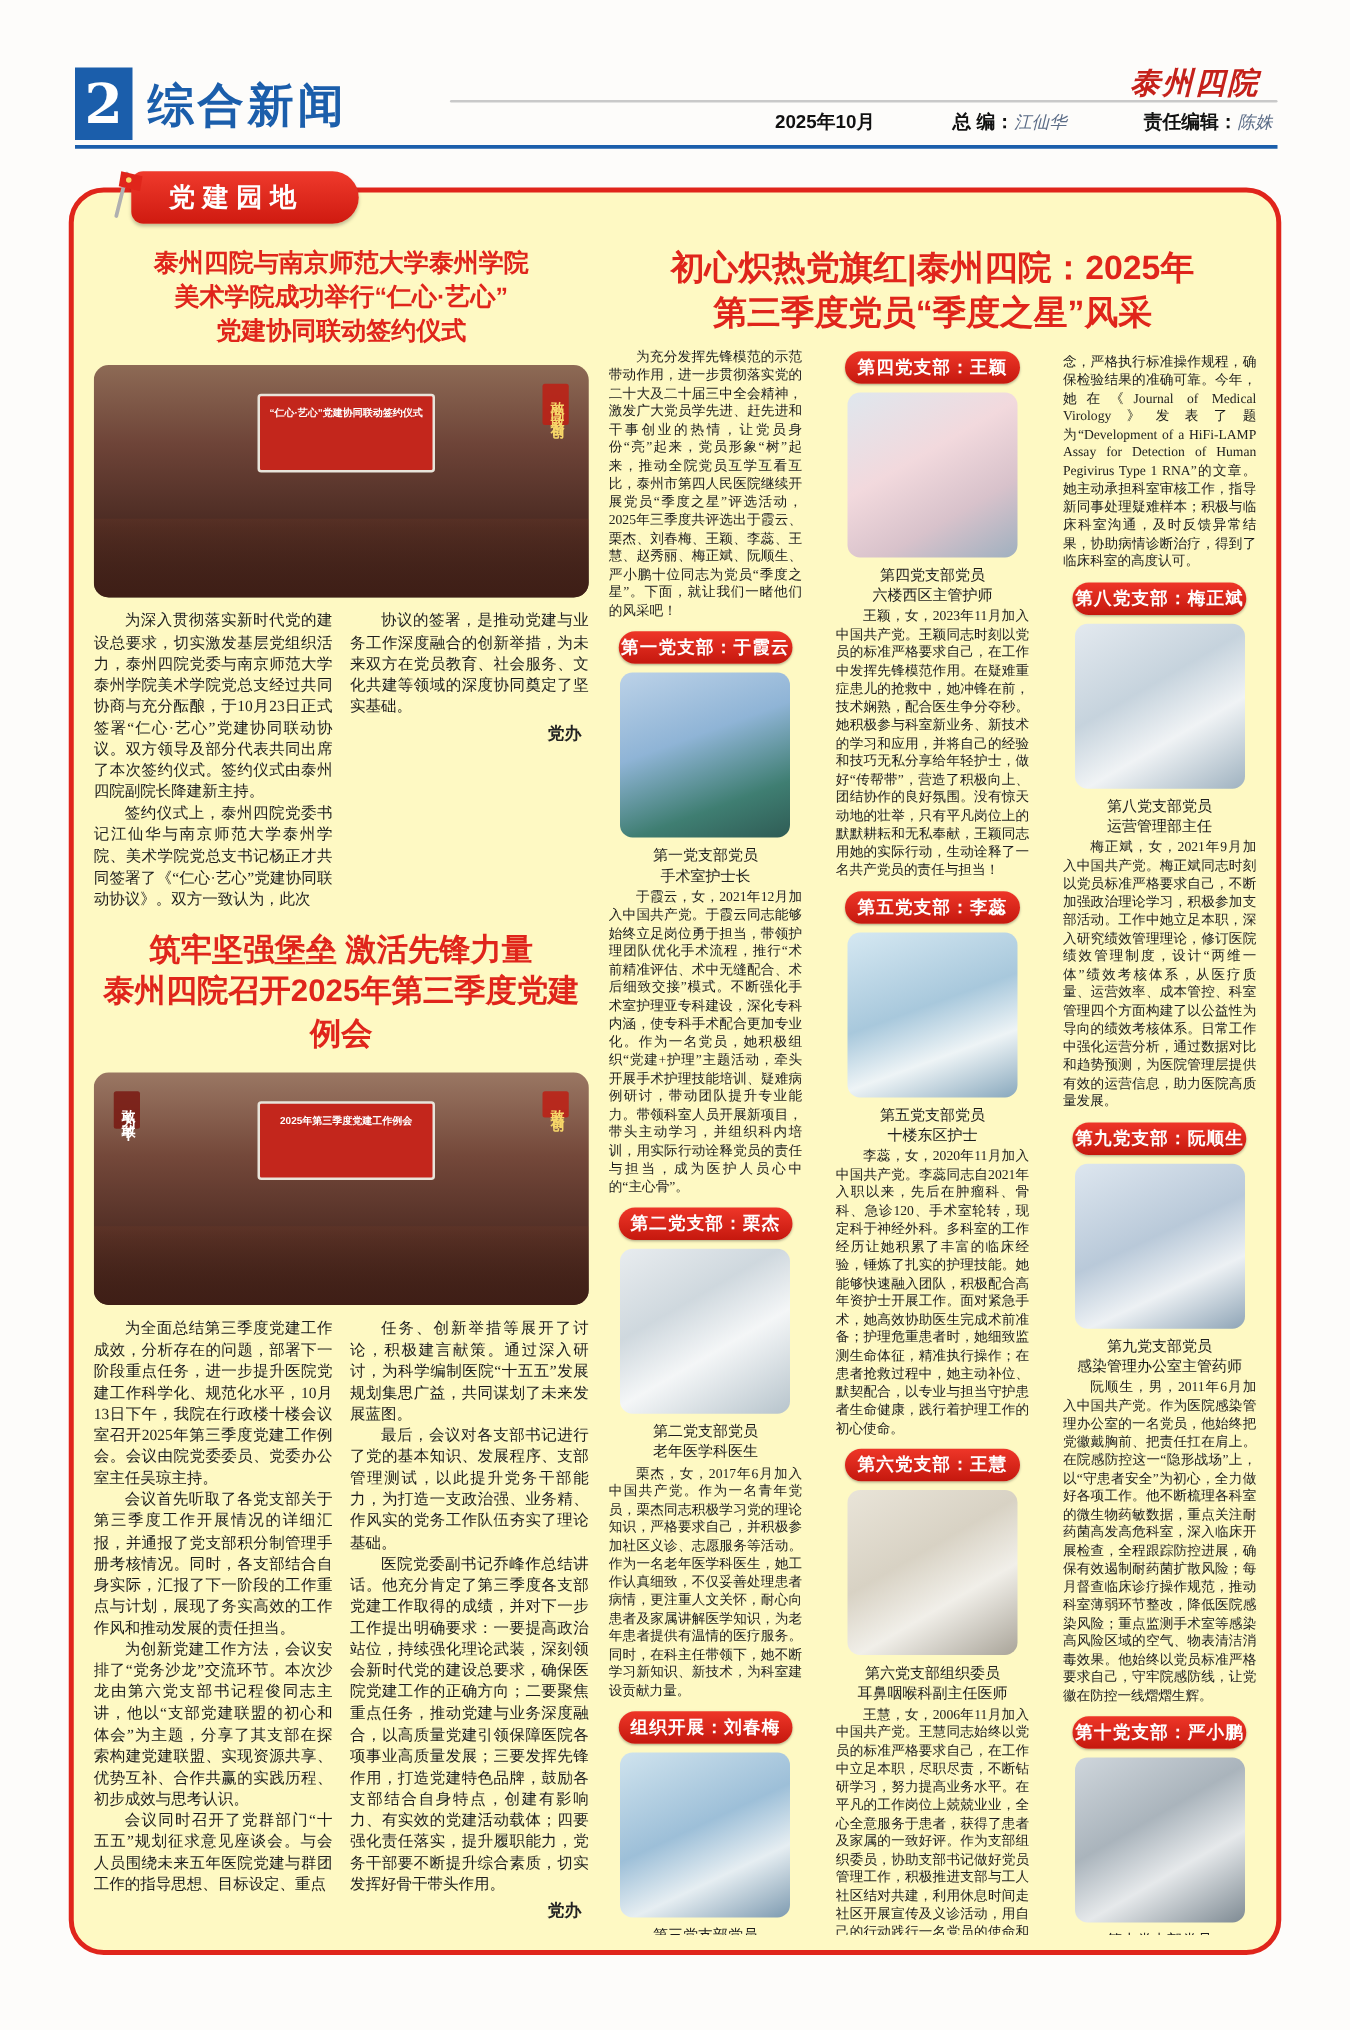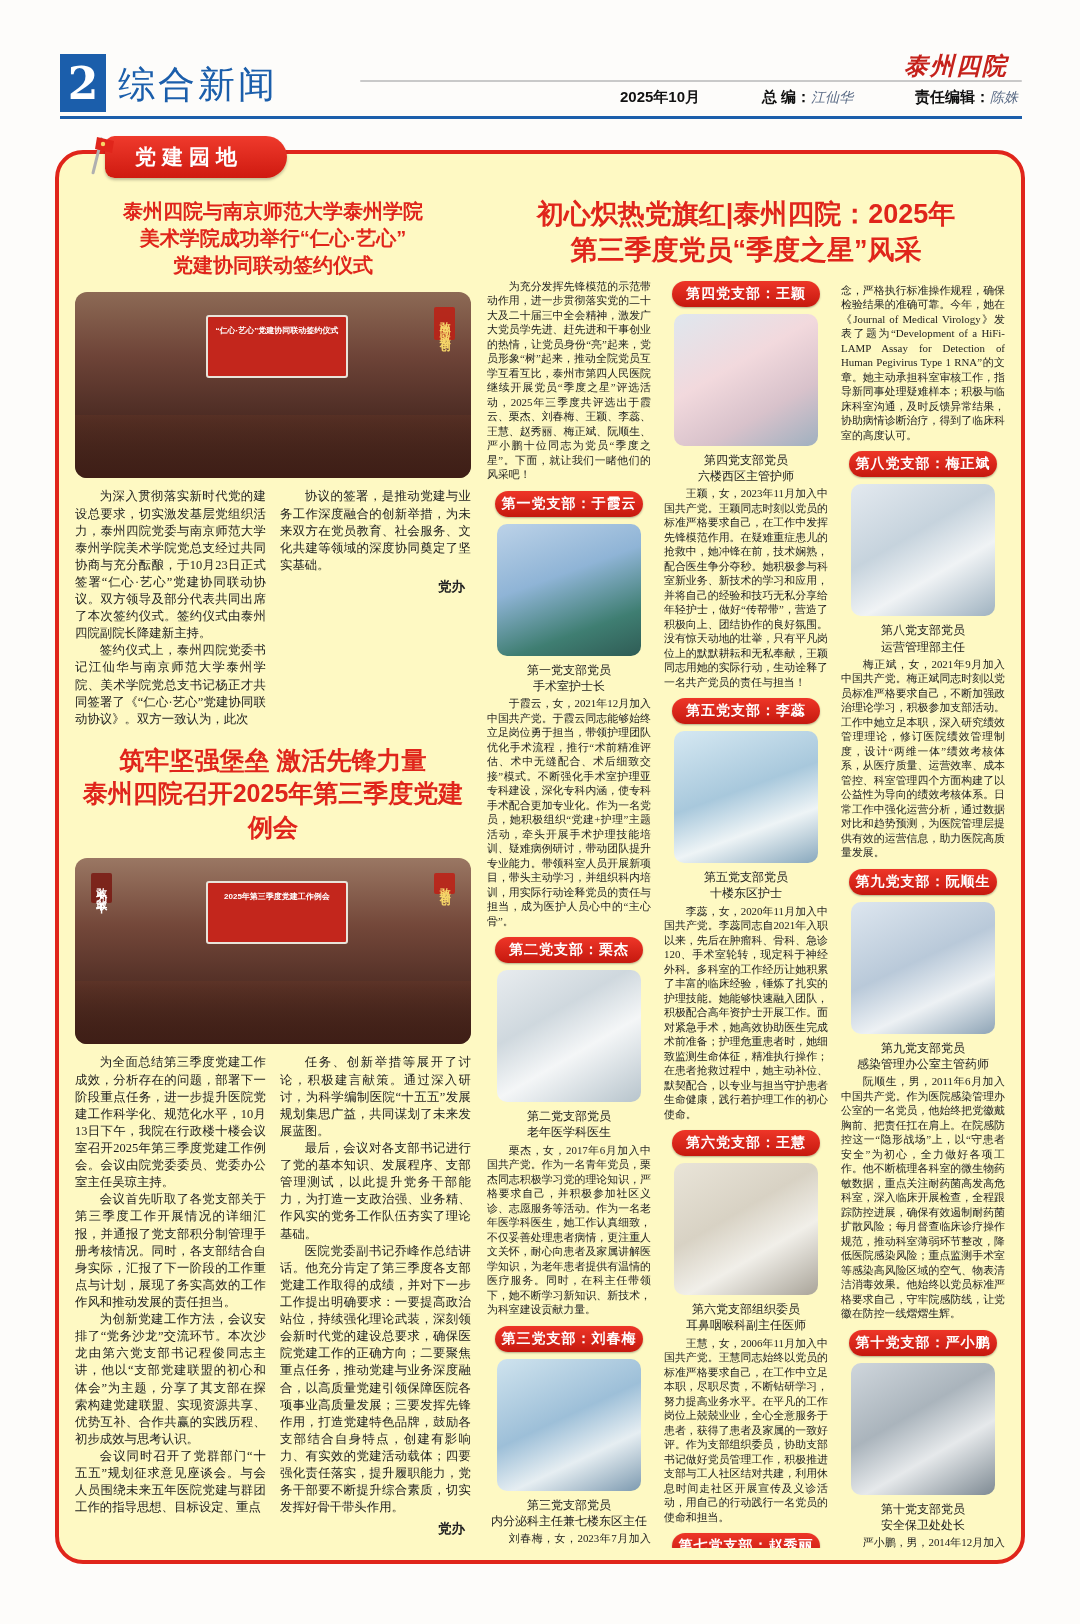--- a/index.html
+++ b/index.html
@@ -4,21 +4,21 @@
 <style>
   * { margin:0; padding:0; box-sizing:border-box; }
   html,body { width:1080px; }
   body { height:1624px; background:#fdfcfa; font-family:"Liberation Sans",sans-serif; color:#222; position:relative; }
 
   
   .masthead { position:absolute; top:54px; left:60px; right:58px; height:66px; }
   .mast-left { display:flex; align-items:flex-end; position:relative; z-index:2; }
   .pageno { width:46px; height:58px; background:#1b5eab; color:#fff; font-size:44px; font-weight:bold;
             display:flex; align-items:center; justify-content:center; font-family:"DejaVu Serif",serif; }
-  .section-name { color:#1b5eab; font-size:37px; font-weight:normal; letter-spacing:3px; margin:0 0 2px 12px; }
+  .section-name { color:#1b5eab; font-size:37px; font-weight:bold; letter-spacing:3px; margin:0 0 2px 12px; }
   .gray-rule { position:absolute; left:300px; right:0; top:26px; height:2px; background:#c9c9c9; border-radius:2px; }
   .script-logo { position:absolute; right:14px; top:-4px; color:#c5211b; font-size:24px; font-weight:bold;
                  font-style:italic; font-family:Liberation Sans, sans-serif; letter-spacing:2px; }
   .meta-row { position:absolute; right:4px; left:560px; top:34px; display:flex; justify-content:space-between;
               font-size:15px; font-weight:bold; color:#111; }
   .meta-name { font-weight:normal; color:#5a6b86; font-style:italic; font-size:14px; }
   .blue-rule { position:absolute; left:0; right:0; top:62px; height:3px; background:#1b5eab; }
 
   
   .frame { position:absolute; top:150px; left:55px; width:970px; height:1414px;
@@ -50,21 +50,21 @@
   .twocol { display:flex; gap:14px; }
   .twocol .bcol { flex:1; }
   .bcol p { text-indent:2em; text-align:justify; font-size:12.4px; line-height:1.38; color:#1d1d1d;
             font-family:"Liberation Serif","DejaVu Serif",serif; }
   .byline { text-align:right; font-weight:bold; font-size:13.5px; padding:4px 6px 0 0;
             font-family:"Liberation Serif",serif; }
 
   
   .right-col { flex:1; display:flex; flex-direction:column; }
   .hl-star { font-size:27px; margin-top:16px; line-height:1.35; }
-  .star-cols { display:flex; gap:13px; margin-top:10px; flex:1; overflow:hidden; }
+  .star-cols { display:flex; gap:27px; margin-top:10px; flex:1; overflow:hidden; }
   .scol { flex:1; min-width:0; }
   .sintro, .sbody { text-indent:2em; text-align:justify; font-size:10.9px; line-height:1.33; color:#1d1d1d;
             font-family:"Liberation Serif","DejaVu Serif",serif; }
   .badge { margin:9px auto 7px; width:90%; background:linear-gradient(#ee3628,#c5180e); color:#fff;
            font-weight:bold; font-size:14px; letter-spacing:1px; text-align:center; padding:4px 0;
            border-radius:15px; box-shadow:0 1px 2px rgba(0,0,0,.3); }
   .pp { width:88%; margin:2px auto 6px; height:132px; border-radius:10px; }
   .cap { text-align:center; font-size:12px; line-height:1.35; color:#1d1d1d; margin-bottom:2px;
          font-family:"Liberation Serif",serif; }
 
@@ -178,21 +178,21 @@
           </div>
           <p class="sbody">于霞云，女，2021年12月加入中国共产党。于霞云同志能够始终立足岗位勇于担当，带领护理团队优化手术流程，推行“术前精准评估、术中无缝配合、术后细致交接”模式。不断强化手术室护理亚专科建设，深化专科内涵，使专科手术配合更加专业化。作为一名党员，她积极组织“党建+护理”主题活动，牵头开展手术护理技能培训、疑难病例研讨，带动团队提升专业能力。带领科室人员开展新项目，带头主动学习，并组织科内培训，用实际行动诠释党员的责任与担当，成为医护人员心中的“主心骨”。</p>
 
           <div class="badge">第二党支部：栗杰</div>
           <div class="pp pp2"></div>
           <div class="cap">
             <span>第二党支部党员</span><br><span>老年医学科医生</span>
           </div>
           <p class="sbody">栗杰，女，2017年6月加入中国共产党。作为一名青年党员，栗杰同志积极学习党的理论知识，严格要求自己，并积极参加社区义诊、志愿服务等活动。作为一名老年医学科医生，她工作认真细致，不仅妥善处理患者病情，更注重人文关怀，耐心向患者及家属讲解医学知识，为老年患者提供有温情的医疗服务。同时，在科主任带领下，她不断学习新知识、新技术，为科室建设贡献力量。</p>
 
-          <div class="badge">第三党支部：刘春梅</div>
+          <div class="badge">组织开展：刘春梅</div>
           <div class="pp pp3"></div>
           <div class="cap">
             <span>第三党支部党员</span><br><span>内分泌科主任兼七楼东区主任</span>
           </div>
           <p class="sbody">刘春梅，女，2023年7月加入中国共产党。刘春梅同志从医二十余载，任劳任怨、刻苦钻研，得到了患者和同事的一致好评。她始终将患者生命安全放在第一位，不辞辛劳地细致查房、精准施治。在内分泌领域，她不断学习新知识、了解新动态，积累了丰富的临床经验。作为一名党员，她主动参与社区义诊和健康宣教，为群众提供医疗咨询服务，用实际行动践行着党员的初心与使命。</p>
         </div>
 
         <div class="scol">
           <div class="badge" style="margin-top:2px;">第四党支部：王颖</div>
           <div class="pp pp4"></div>

